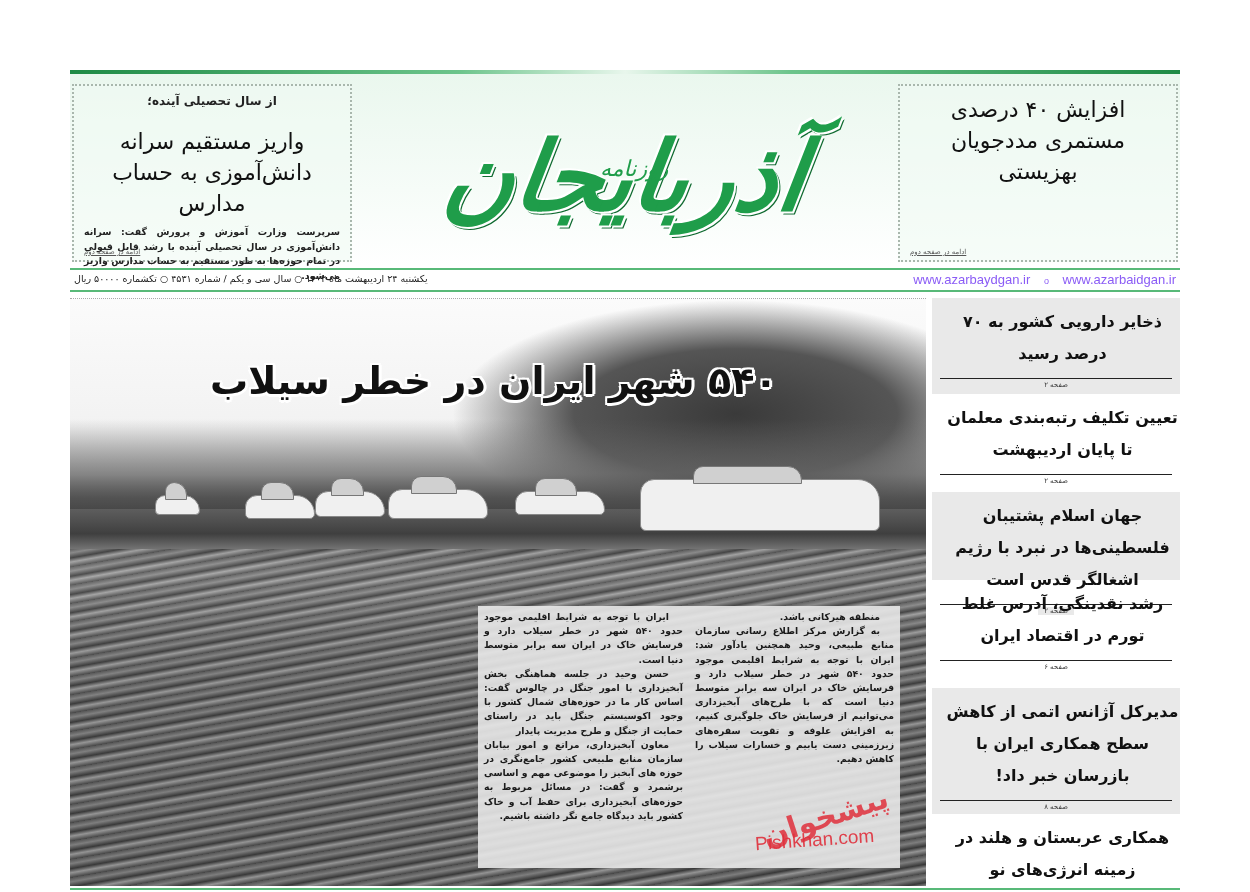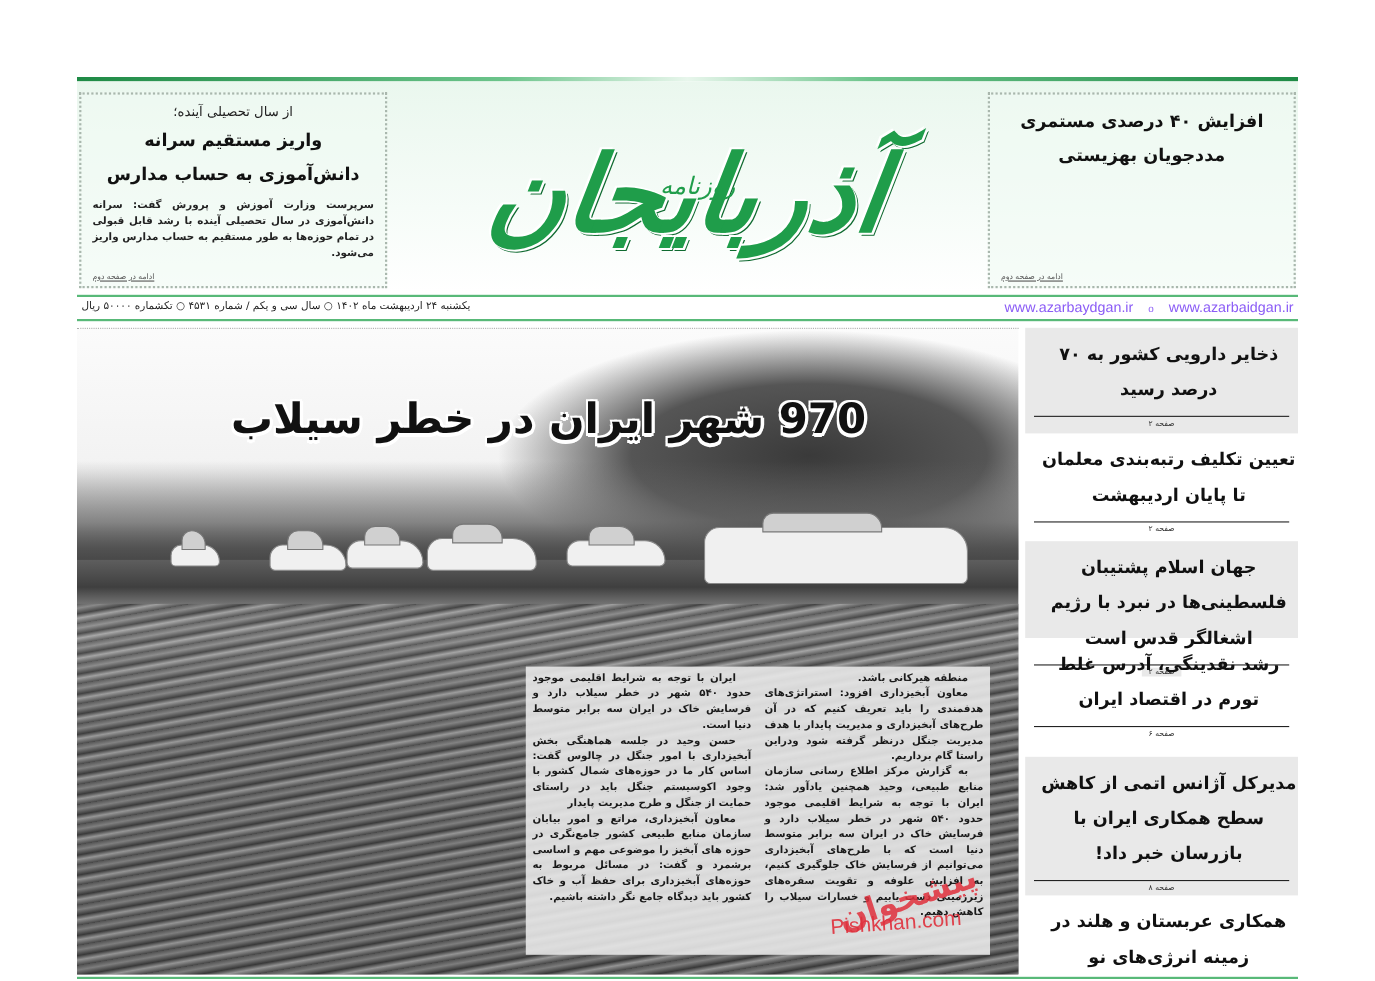--- a/index.html
+++ b/index.html
@@ -12,22 +12,22 @@
   .top-rule { position: absolute; left: 0; top: 0; width: 1110px; height: 4px;
     background: linear-gradient(90deg, #1e8a45 0%, #6cc48b 35%, #e8f6ec 50%, #6cc48b 65%, #1e8a45 100%); }
   .masthead { position: absolute; left: 0; top: 4px; width: 1110px; height: 192px;
     background: linear-gradient(180deg, #eaf7ee 0%, #f6fcf8 60%, #ffffff 100%); }
 
   .teaser { position: absolute; top: 10px; width: 280px; height: 178px;
     border: 2px dotted #a9b7ad; padding: 8px 10px 6px 10px; direction: rtl; text-align: center;
     background: rgba(240,250,243,0.6); }
   .teaser.left { left: 2px; }
   .teaser.right { right: 2px; }
-  .teaser .kicker { font-family: "DejaVu Sans", sans-serif; font-weight: normal; font-size: 12px; color: #222; margin-bottom: 4px; }
-  .teaser .headline { font-family: "DejaVu Sans", sans-serif; font-weight: bold; font-size: 16px; line-height: 31px; color: #111; }
+  .teaser .kicker { font-family: "DejaVu Sans", sans-serif; font-weight: bold; font-size: 12px; color: #222; margin-bottom: 18px; }
+  .teaser .headline { font-family: "DejaVu Sans", sans-serif; font-weight: normal; font-size: 22px; line-height: 31px; color: #111; }
   .teaser .body { font-family: "DejaVu Sans", sans-serif; font-size: 9.4px; line-height: 14.6px; text-align: justify; color: #222; margin-top: 6px; font-weight: bold;}
   .teaser .more { position: absolute; bottom: 4px; font-size: 7px; color: #555; text-decoration: underline; }
   .teaser.left .more { left: 10px; }
   .teaser.right .more { left: 10px; }
 
   .logo { position: absolute; left: 345px; top: 4px; width: 420px; height: 196px; }
   .logo-text { position: absolute; left: 0; top: 0; width: 420px; height: 196px; display: flex;
     align-items: center; justify-content: center; direction: rtl;
     font-family: "DejaVu Serif", serif; font-style: italic; font-weight: bold; font-size: 96px; color: #1f9d4a;
     text-shadow: 0 0 0 #fff, 2px 2px 0 #ffffff, -2px -2px 0 #ffffff, 3px 3px 0 #0f6a30;
@@ -119,31 +119,30 @@
       <div class="buildings"></div>
       <div class="water"></div>
       <div class="car" style="left:570px;top:180px;width:240px;height:52px;"></div>
       <div class="car" style="left:318px;top:190px;width:100px;height:30px;"></div>
       <div class="car" style="left:245px;top:192px;width:70px;height:26px;"></div>
       <div class="car" style="left:175px;top:196px;width:70px;height:24px;"></div>
       <div class="car" style="left:85px;top:196px;width:45px;height:20px;"></div>
       <div class="car" style="left:445px;top:192px;width:90px;height:24px;"></div>
     </div>
 
-    <div class="main-headline">970 شهر ایران در خطر سیلاب</div>
+    <div class="main-headline">۵۴۰ شهر ایران در خطر سیلاب</div>
 
     <div class="story">
       <div class="col">
         <p>ایران با توجه به شرایط اقلیمی موجود حدود ۵۴۰ شهر در خطر سیلاب دارد و فرسایش خاک در ایران سه برابر متوسط دنیا است.</p>
         <p>حسن وحید در جلسه هماهنگی بخش آبخیزداری با امور جنگل در چالوس گفت: اساس کار ما در حوزه‌های شمال کشور با وجود اکوسیستم جنگل باید در راستای حمایت از جنگل و طرح مدیریت پایدار</p>
         <p>معاون آبخیزداری، مراتع و امور بیابان سازمان منابع طبیعی کشور جامع‌نگری در حوزه های آبخیز را موضوعی مهم و اساسی برشمرد و گفت: در مسائل مربوط به حوزه‌های آبخیزداری برای حفظ آب و خاک کشور باید دیدگاه جامع نگر داشته باشیم.</p>
       </div>
       <div class="col">
         <p>منطقه هیرکانی باشد.</p>
-        <p>معاون آبخیزداری افزود: استراتژی‌های هدفمندی را باید تعریف کنیم که در آن طرح‌های آبخیزداری و مدیریت پایدار با هدف مدیریت جنگل درنظر گرفته شود ودراین راستا گام برداریم.</p>
         <p>به گزارش مرکز اطلاع رسانی سازمان منابع طبیعی، وحید همچنین یادآور شد: ایران با توجه به شرایط اقلیمی موجود حدود ۵۴۰ شهر در خطر سیلاب دارد و فرسایش خاک در ایران سه برابر متوسط دنیا است که با طرح‌های آبخیزداری می‌توانیم از فرسایش خاک جلوگیری کنیم، به افزایش علوفه و تقویت سفره‌های زیرزمینی دست یابیم و خسارات سیلاب را کاهش دهیم.</p>
       </div>
     </div>
 
     <div class="watermark-fa">پیشخوان</div>
     <div class="watermark">Pishkhan.com</div>
   </div>
 
   <div class="sidebar">
     <div class="news shaded" style="height:96px;">

